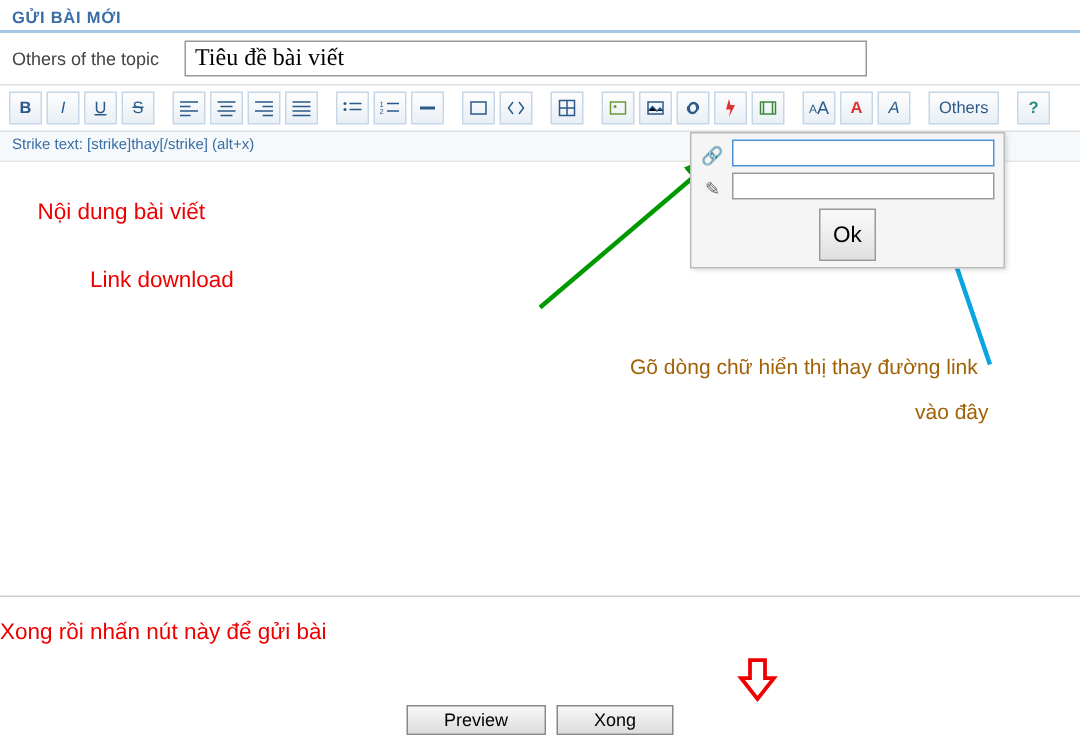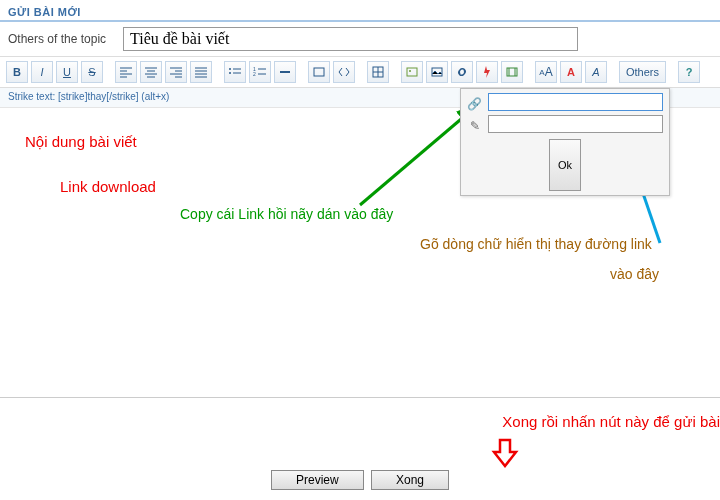--- a/index.html
+++ b/index.html
@@ -17,24 +17,24 @@
   .editor { position: relative; height: 290px; border-bottom: 1px solid #ccc; background: #fff; }
   .ann { position: absolute; font-family: Tahoma, sans-serif; }
   .red { color: #e00; font-size: 15px; }
   .green { color: #009a00; font-size: 14px; }
   .blue { color: #a16207; font-size: 14px; }
   .popup { position: absolute; top: 88px; left: 460px; width: 210px; background: #f5f5f5; border: 1px solid #bbb; padding: 4px; box-shadow: 1px 1px 3px rgba(0,0,0,.15); z-index:5;}
   .popup .pico { display:inline-block; width:20px; text-align:center; color:#666; vertical-align:middle;}
   .popup input[type=text] { width: 175px; height: 18px; border: 1px solid #4a90d9; margin-bottom: 4px; font-size:11px; vertical-align:middle;}
   .popup input.second { border-color: #999; }
   .popup .okrow { text-align: center; margin-top: 2px; }
-  .popup button { font-size: 11px; padding: 19px 8px; border: 1px solid #999; background: linear-gradient(#fafafa,#e0e0e0); cursor:pointer;}
+  .popup button { font-size: 15px; padding: 8px 8px; border: 1px solid #999; background: linear-gradient(#fafafa,#e0e0e0); cursor:pointer;}
   .footer { position: absolute; bottom: 10px; width: 100%; text-align: center; }
   .footer button { font-size: 12px; padding: 2px 24px; border: 1px solid #888; background: linear-gradient(#f6f6f6,#ddd); margin: 0 2px; cursor:pointer;}
-  .footer-ann { position: absolute; bottom: 70px; width:100%; text-align:right; color:#e00; font-size:15px;}
+  .footer-ann { position: absolute; bottom: 70px; width:100%; text-align:left; color:#e00; font-size:15px;}
   svg.arrow { position: absolute; pointer-events: none; }
 </style>
 </head>
 <body>
 
 <div class="header">GỬI BÀI MỚI</div>
 
 <div class="title-row">
   <span class="title-label">Others of the topic</span>
   <input class="title-input" type="text" value="Tiêu đề bài viết" style="">
@@ -158,21 +158,20 @@
   <div class="tbtn">
       <span style="color:#2a8a8a;font-weight:bold">?</span>
     </div>
 </div>
 
 <div class="hint">Strike text: [strike]thay[/strike] (alt+x)</div>
 
 <div class="editor">
   <div class="ann red" style="top:70px;left:60px">Link download</div>
   <div class="ann red" style="top:25px;left:25px">Nội dung bài viết</div>
-  <div class="ann green" style="top:98px;left:180px">Copy cái Link hồi nãy dán vào đây</div>
   <div class="ann blue" style="top:128px;left:420px">Gõ dòng chữ hiển thị thay đường link</div>
   <div class="ann blue" style="top:158px;left:610px">vào đây</div>
 </div>
 
 <div class="popup">
   <div>
     <span class="pico">🔗</span>
     <input type="text" style="">
   </div>
   <div>

